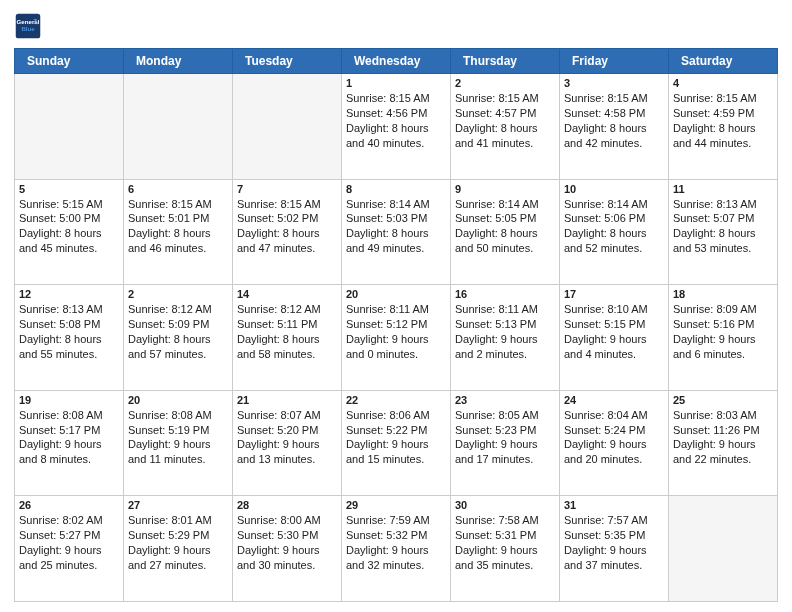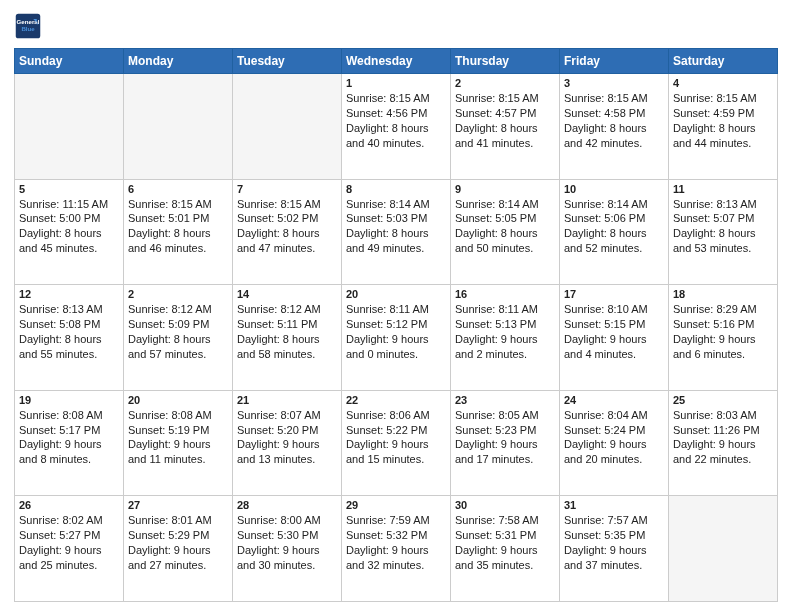--- a/index.html
+++ b/index.html
@@ -59,21 +59,21 @@
       border: 1px solid #ccc;
       border-collapse: collapse;
       width: 100%;
       table-layout: fixed;
     }
     .calendar th {
       background: #2e6db4;
       color: #fff;
       font-size: 12px;
       font-weight: bold;
-      padding: 5px 4px;
+      padding: 5px 12px;
       text-align: left;
       border: 1px solid #2060a0;
     }
     .calendar td {
       border: 1px solid #ccc;
       vertical-align: top;
       padding: 3px 4px;
       font-size: 9.5px;
       color: #222;
       height: 78px;
@@ -163,21 +163,21 @@
             <span class="day-num">4</span>
             <div class="day-info">Sunrise: 8:15 AM
 Sunset: 4:59 PM
 Daylight: 8 hours
 and 44 minutes.</div>
           </td>
         </tr>
         <tr>
           <td>
             <span class="day-num">5</span>
-            <div class="day-info">Sunrise: 11:15 AM
+            <div class="day-info">Sunrise: 5:15 AM
 Sunset: 5:00 PM
 Daylight: 8 hours
 and 45 minutes.</div>
           </td>
           <td>
             <span class="day-num">6</span>
             <div class="day-info">Sunrise: 8:15 AM
 Sunset: 5:01 PM
 Daylight: 8 hours
 and 46 minutes.</div>
@@ -256,21 +256,21 @@
           </td>
           <td>
             <span class="day-num">17</span>
             <div class="day-info">Sunrise: 8:10 AM
 Sunset: 5:15 PM
 Daylight: 9 hours
 and 4 minutes.</div>
           </td>
           <td>
             <span class="day-num">18</span>
-            <div class="day-info">Sunrise: 8:29 AM
+            <div class="day-info">Sunrise: 8:09 AM
 Sunset: 5:16 PM
 Daylight: 9 hours
 and 6 minutes.</div>
           </td>
         </tr>
         <tr>
           <td>
             <span class="day-num">19</span>
             <div class="day-info">Sunrise: 8:08 AM
 Sunset: 5:17 PM

